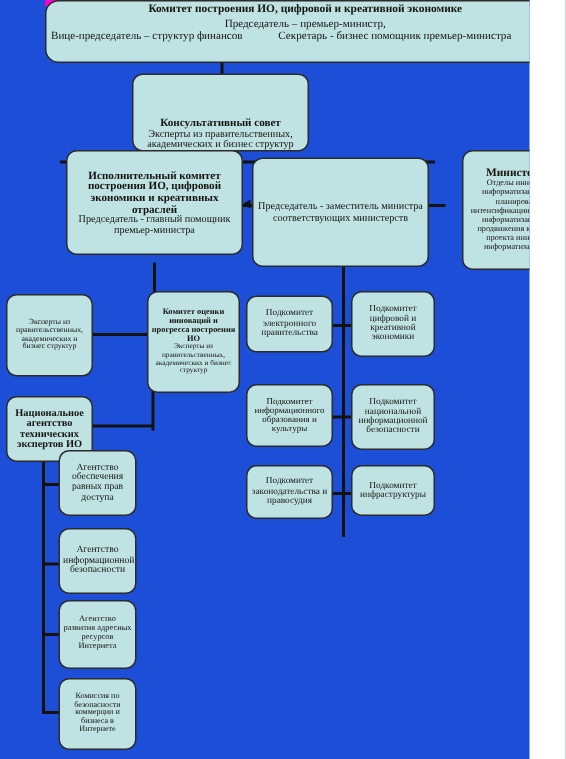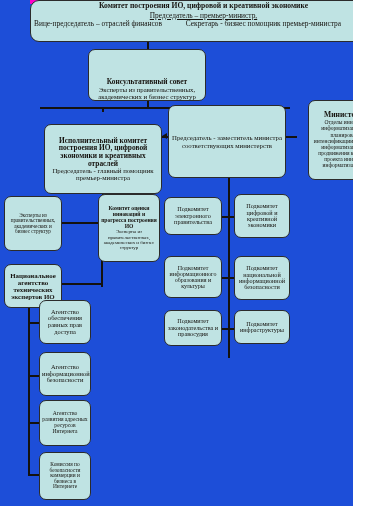--- a/index.html
+++ b/index.html
@@ -52,33 +52,33 @@
   <div class="line h" style="left:28px;top:375px;width:12px;"></div>
   <div class="line h" style="left:28px;top:422px;width:12px;"></div>
   <div class="line h" style="left:28px;top:474px;width:12px;"></div>
 
   <div class="line h" style="left:178px;top:216px;width:112px;"></div>
   <div class="line h" style="left:178px;top:277px;width:112px;"></div>
   <div class="line h" style="left:178px;top:328px;width:112px;"></div>
 
   <div class="box" style="left:30px;top:0px;width:347px;height:42px;border-radius:9px;justify-content:flex-start;padding-top:1px;">
     <span class="t hd" style="font-size:7.6px;">Комитет построения ИО, цифровой и креативной экономике</span>
-    <span class="t sub" style="font-size:7.4px;margin-top:2px;text-decoration:underline;">Председатель – премьер-министр,</span>
+    <span class="t sub" style="font-size:7.4px;margin-top:2px;">Председатель – премьер-министр,</span>
     <span class="t sub" style="font-size:7.4px;text-align:left;padding-left:2px;">
-      <span>Вице-председатель – отраслей финансов</span>
+      <span>Вице-председатель – структур финансов</span>
       <span style="display:inline-block;width:22px;"></span><span>Секретарь - бизнес помощник премьер-министра</span>
     </span>
   </div>
 
   <div class="box" style="left:88px;top:49px;width:118px;height:52px;">
     <span class="t hd" style="font-size:7.4px;margin-top:28px;">Консультативный совет</span>
     <span class="t sub" style="font-size:6.8px;">Эксперты из правительственных, академических и бизнес структур</span>
   </div>
 
-  <div class="box" style="left:44px;top:124px;width:118px;height:70px;">
+  <div class="box" style="left:44px;top:100px;width:118px;height:70px;">
     <span class="t hd" style="font-size:7.4px;">Исполнительный комитет построения ИО, цифровой экономики и креативных отраслей</span>
     <span class="t sub" style="font-size:6.8px;">Председатель - главный помощник премьер-министра</span>
   </div>
 
   <div class="box" style="left:168px;top:105px;width:118px;height:73px;">
     <span class="t sub" style="font-size:6.8px;">Председатель - заместитель министра соответствующих министерств</span>
   </div>
 
   <div class="box" style="left:292px;top:100px;width:82px;height:80px;justify-content:center;margin-left:16px;">
     <span class="t hd" style="font-size:7.6px;">Министерства</span>

